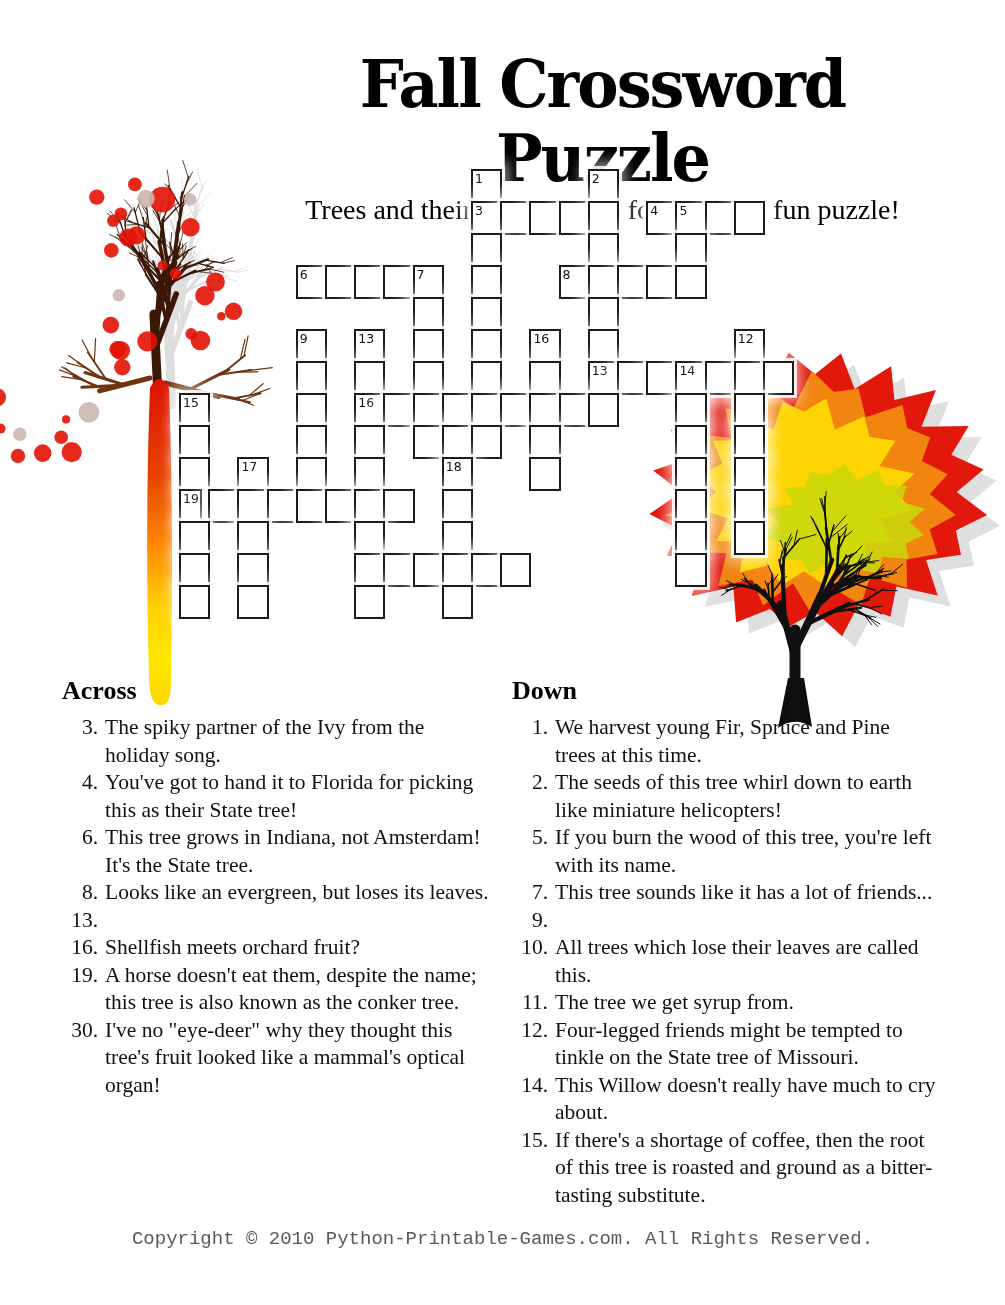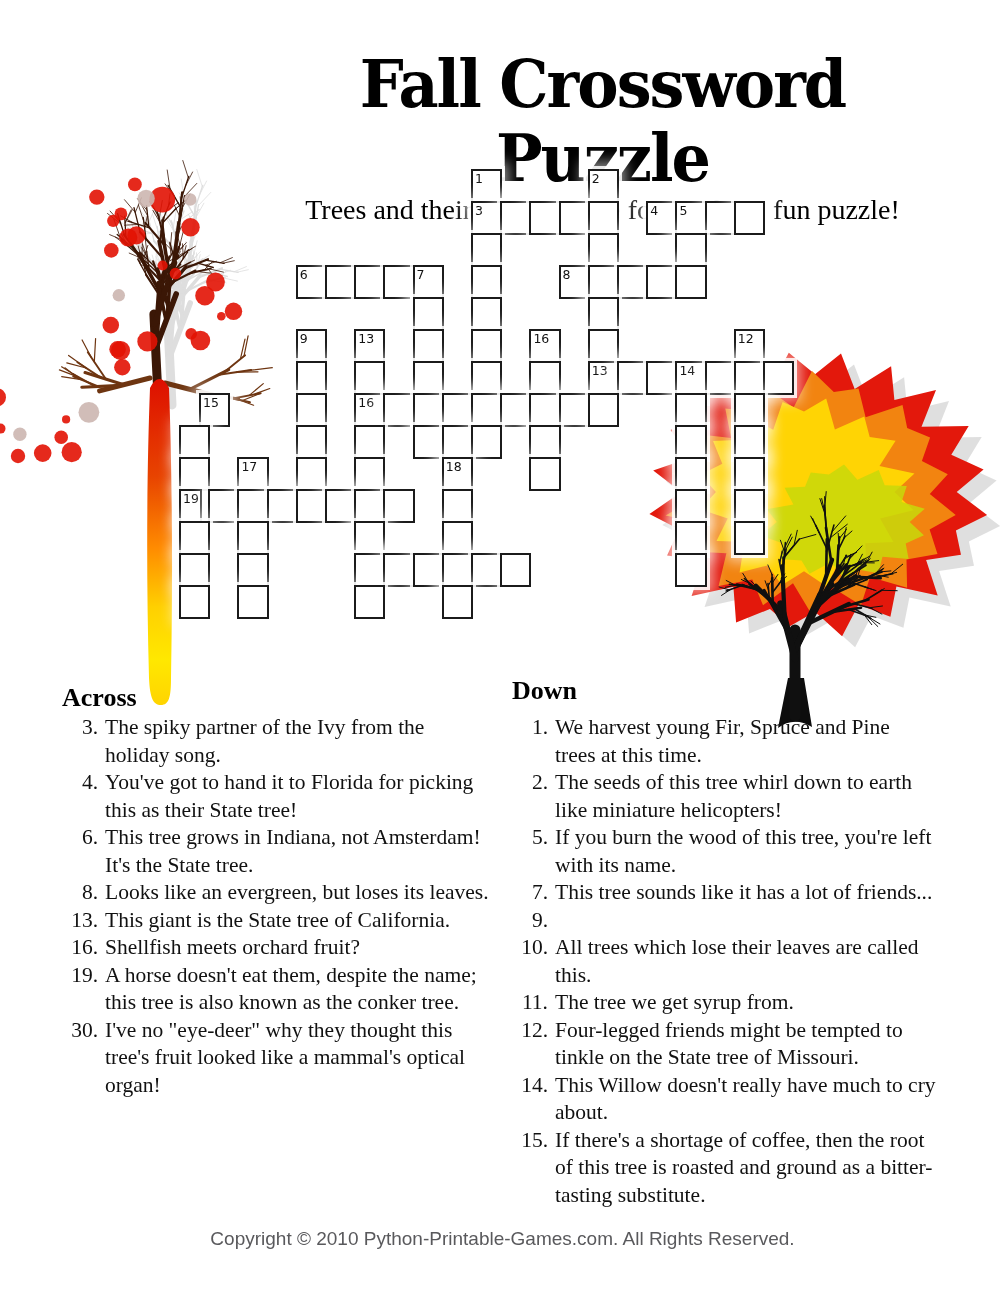--- a/index.html
+++ b/index.html
@@ -10,31 +10,31 @@
   #page-title{font-family:"DejaVu Serif",serif;font-weight:bold;font-size:62px;
               letter-spacing:-2px;line-height:70px;transform:scaleY(1.05);color:#000;}
   #page-subtitle{font-family:"Liberation Serif",serif;font-size:28px;margin-top:2px;color:#000;}
   
   .cell{position:absolute;box-sizing:border-box;background:#fff;border:2px solid #1b1b1b;
         box-shadow:0 0 0 3px rgba(255,255,255,0.85),0 0 12px 7px rgba(255,255,255,0.55);z-index:20;}
   .cell-num{position:absolute;left:2px;top:0px;font-family:"DejaVu Sans",sans-serif;
             font-size:12.5px;line-height:15px;color:#111;}
   
   .clue-heading{position:absolute;font-size:26px;font-weight:bold;z-index:30;color:#000;}
-  #across-heading{left:62px;top:676px;margin-top:7px;}
+  #across-heading{left:62px;top:676px;}
   #down-heading{left:512px;top:676px;}
   .clue-list{position:absolute;z-index:30;}
   #across-list{left:62px;top:714px;width:452px;}
   #down-list{left:512px;top:714px;width:470px;}
   .clue{display:flex;align-items:flex-start;font-size:21.5px;line-height:27.5px;}
   .clue .num{flex:0 0 36px;text-align:right;padding-right:7px;}
   .clue .txt{white-space:pre-line;}
   
   #copyright{position:absolute;left:0;top:1228px;width:1005px;text-align:center;
-             font-family:Liberation Sans, sans-serif;font-size:19px;color:#59595c;z-index:30;}
+             font-family:Liberation Mono, monospace;font-size:19px;color:#59595c;z-index:30;}
   
   #left-tree-box{position:absolute;left:0px;top:48px;width:310px;height:668px;z-index:10;}
   #right-tree-box{position:absolute;left:612px;top:326px;width:393px;height:404px;z-index:10;}
   svg{display:block}
 </style>
 </head>
 <body>
 
 <div id="page">
 
@@ -633,21 +633,21 @@
         <span class="cell-num">13</span>
       </div>
       <div class="cell" style="left: 617px; top: 361px; width: 31.2px; height: 34px;"></div>
       <div class="cell" style="left: 646.2px; top: 361px; width: 31.2px; height: 34px;"></div>
       <div class="cell" style="left: 675.4px; top: 361px; width: 31.2px; height: 42px;">
         <span class="cell-num">14</span>
       </div>
       <div class="cell" style="left: 704.6px; top: 361px; width: 31.2px; height: 34px;"></div>
       <div class="cell" style="left: 733.8px; top: 361px; width: 31.2px; height: 34px;"></div>
       <div class="cell" style="left: 763px; top: 361px; width: 31.2px; height: 34px;"></div>
-      <div class="cell" style="left: 179px; top: 393px; width: 31.2px; height: 34px; margin-left: 20px;">
+      <div class="cell" style="left: 179px; top: 393px; width: 31.2px; height: 34px;">
         <span class="cell-num">15</span>
       </div>
       <div class="cell" style="left: 295.8px; top: 393px; width: 31.2px; height: 34px;"></div>
       <div class="cell" style="left: 354.2px; top: 393px; width: 31.2px; height: 34px;">
         <span class="cell-num">16</span>
       </div>
       <div class="cell" style="left: 383.4px; top: 393px; width: 31.2px; height: 34px;"></div>
       <div class="cell" style="left: 412.6px; top: 393px; width: 31.2px; height: 34px;"></div>
       <div class="cell" style="left: 441.8px; top: 393px; width: 31.2px; height: 34px;"></div>
       <div class="cell" style="left: 471px; top: 393px; width: 31.2px; height: 34px;"></div>
@@ -732,21 +732,20 @@
         <span class="num">6.</span>
         <span class="txt">This tree grows in Indiana, not Amsterdam!
 It's the State tree.</span>
       </div>
       <div class="clue">
         <span class="num">8.</span>
         <span class="txt">Looks like an evergreen, but loses its leaves.</span>
       </div>
       <div class="clue">
         <span class="num">13.</span>
-        <span class="txt">This giant is the State tree of California.</span>
       </div>
       <div class="clue">
         <span class="num">16.</span>
         <span class="txt">Shellfish meets orchard fruit?</span>
       </div>
       <div class="clue">
         <span class="num">19.</span>
         <span class="txt">A horse doesn't eat them, despite the name;
 this tree is also known as the conker tree.</span>
       </div>

